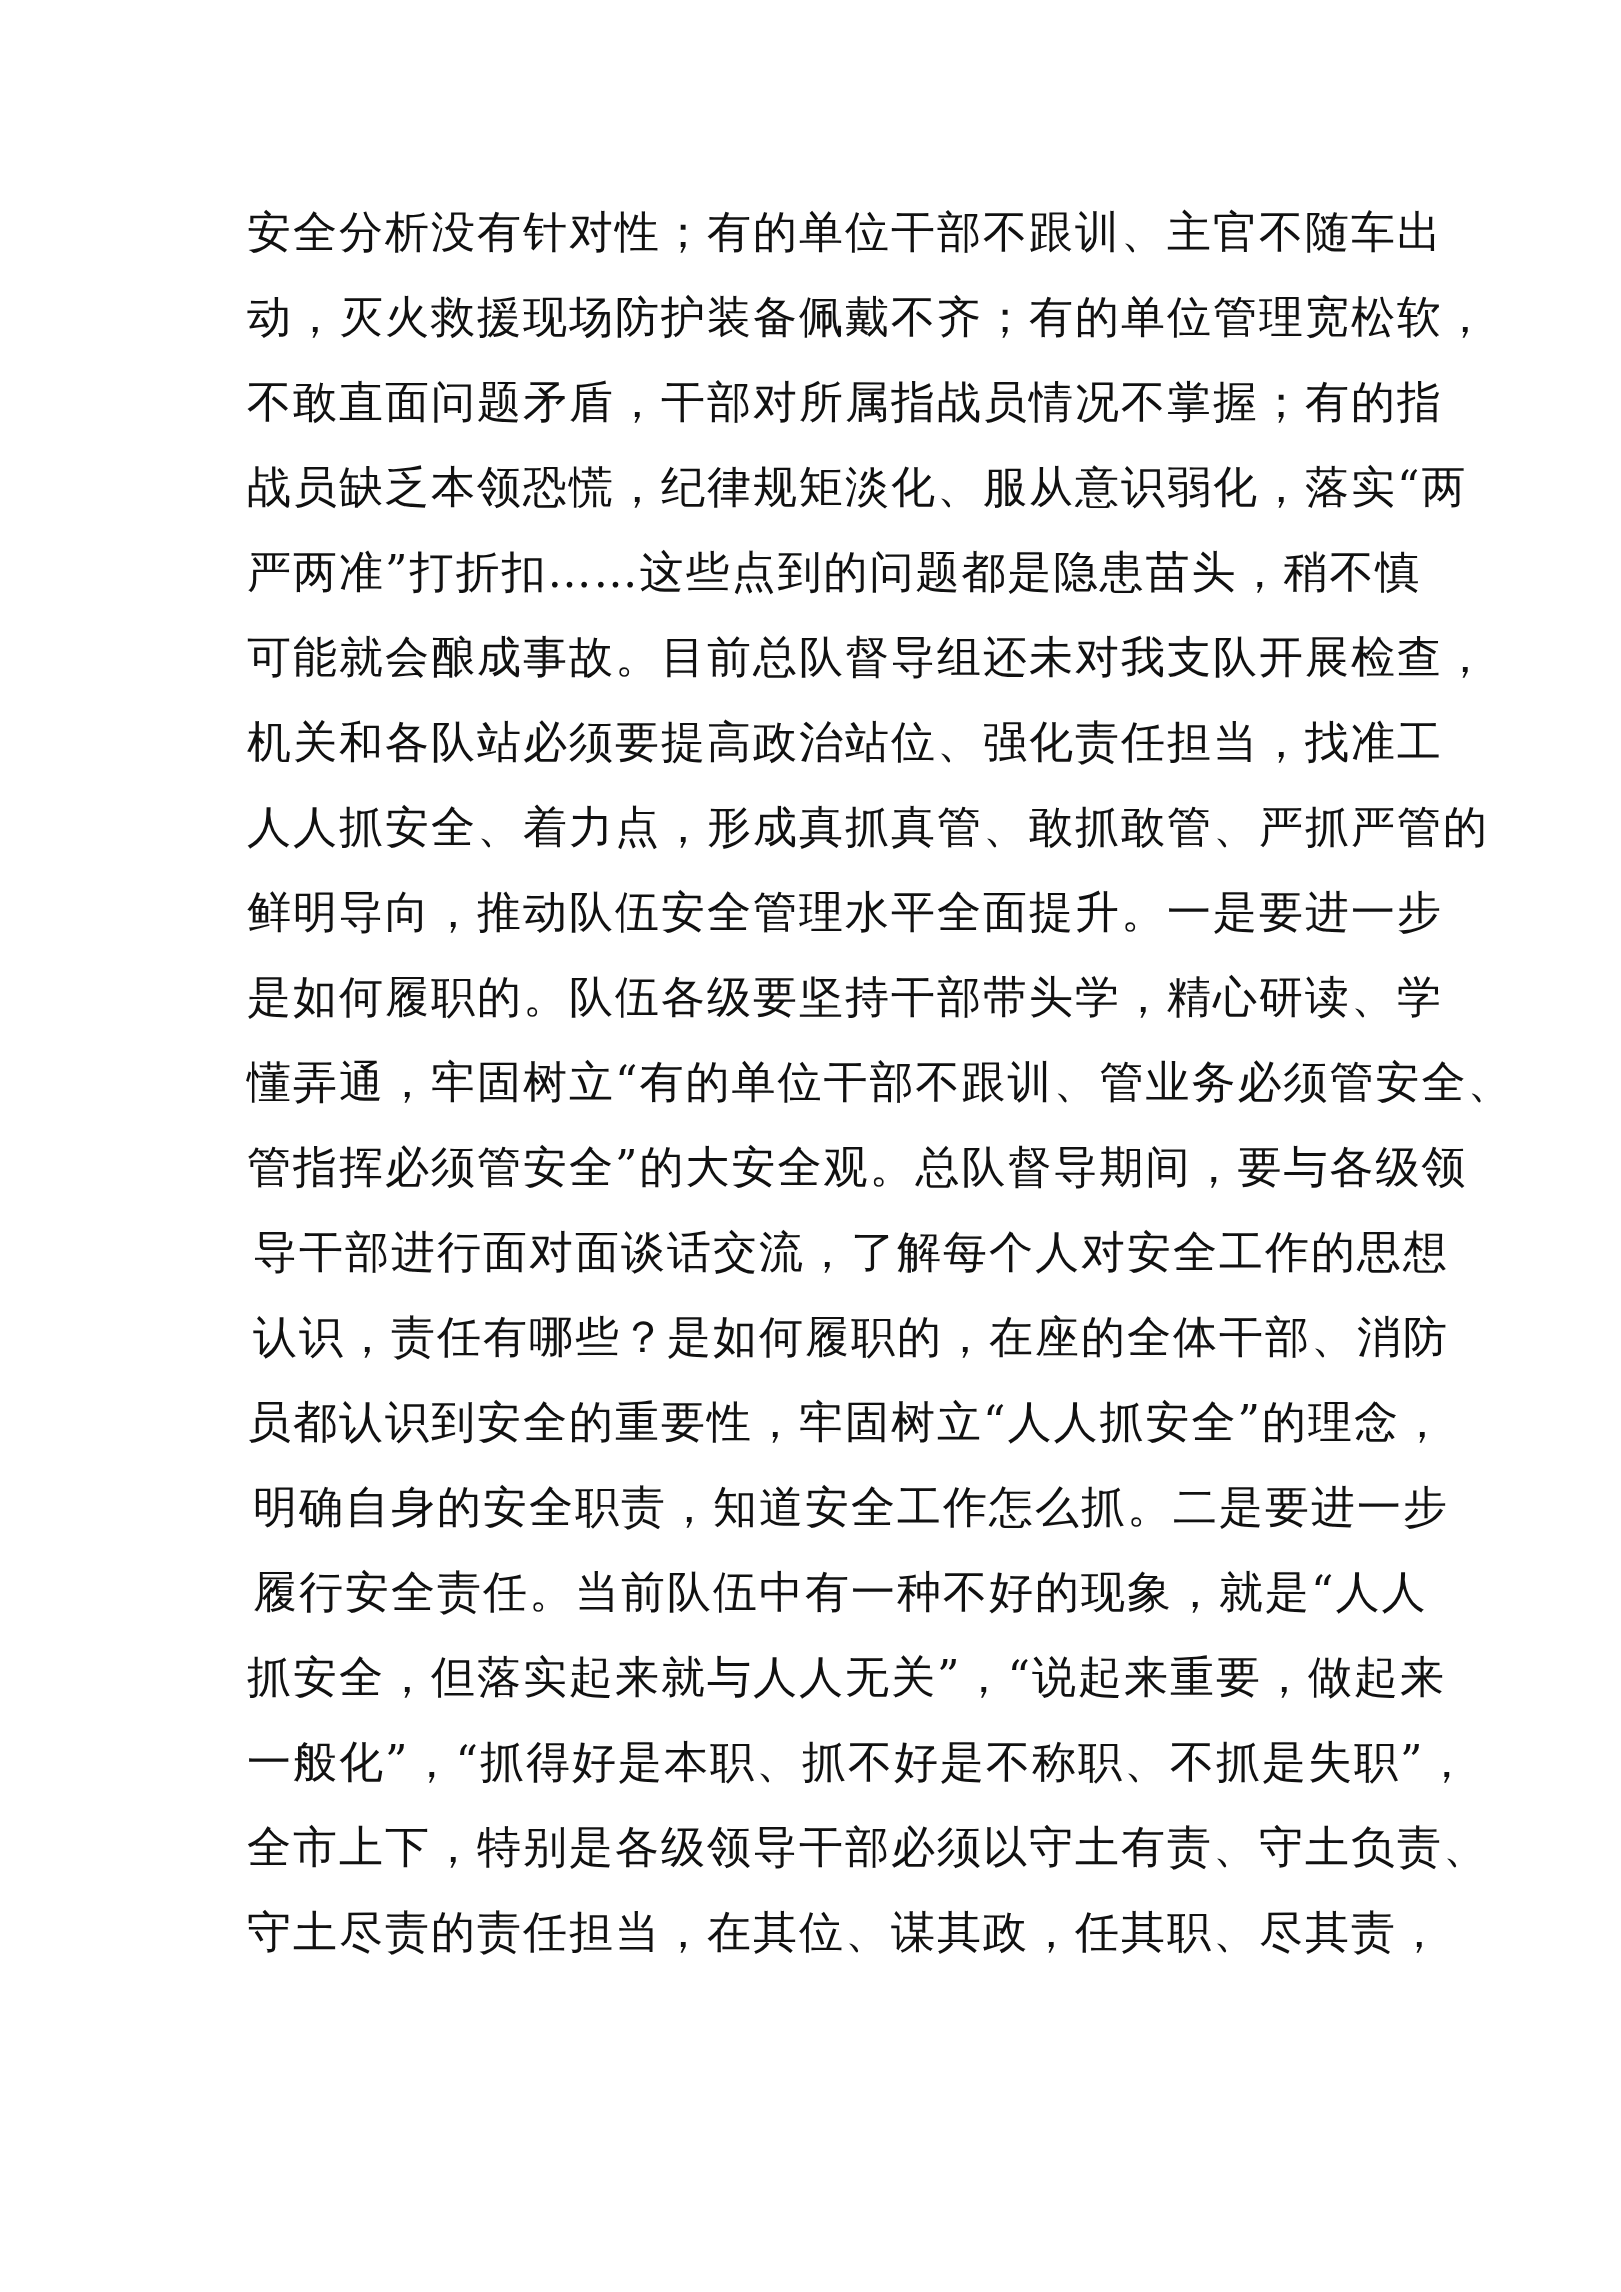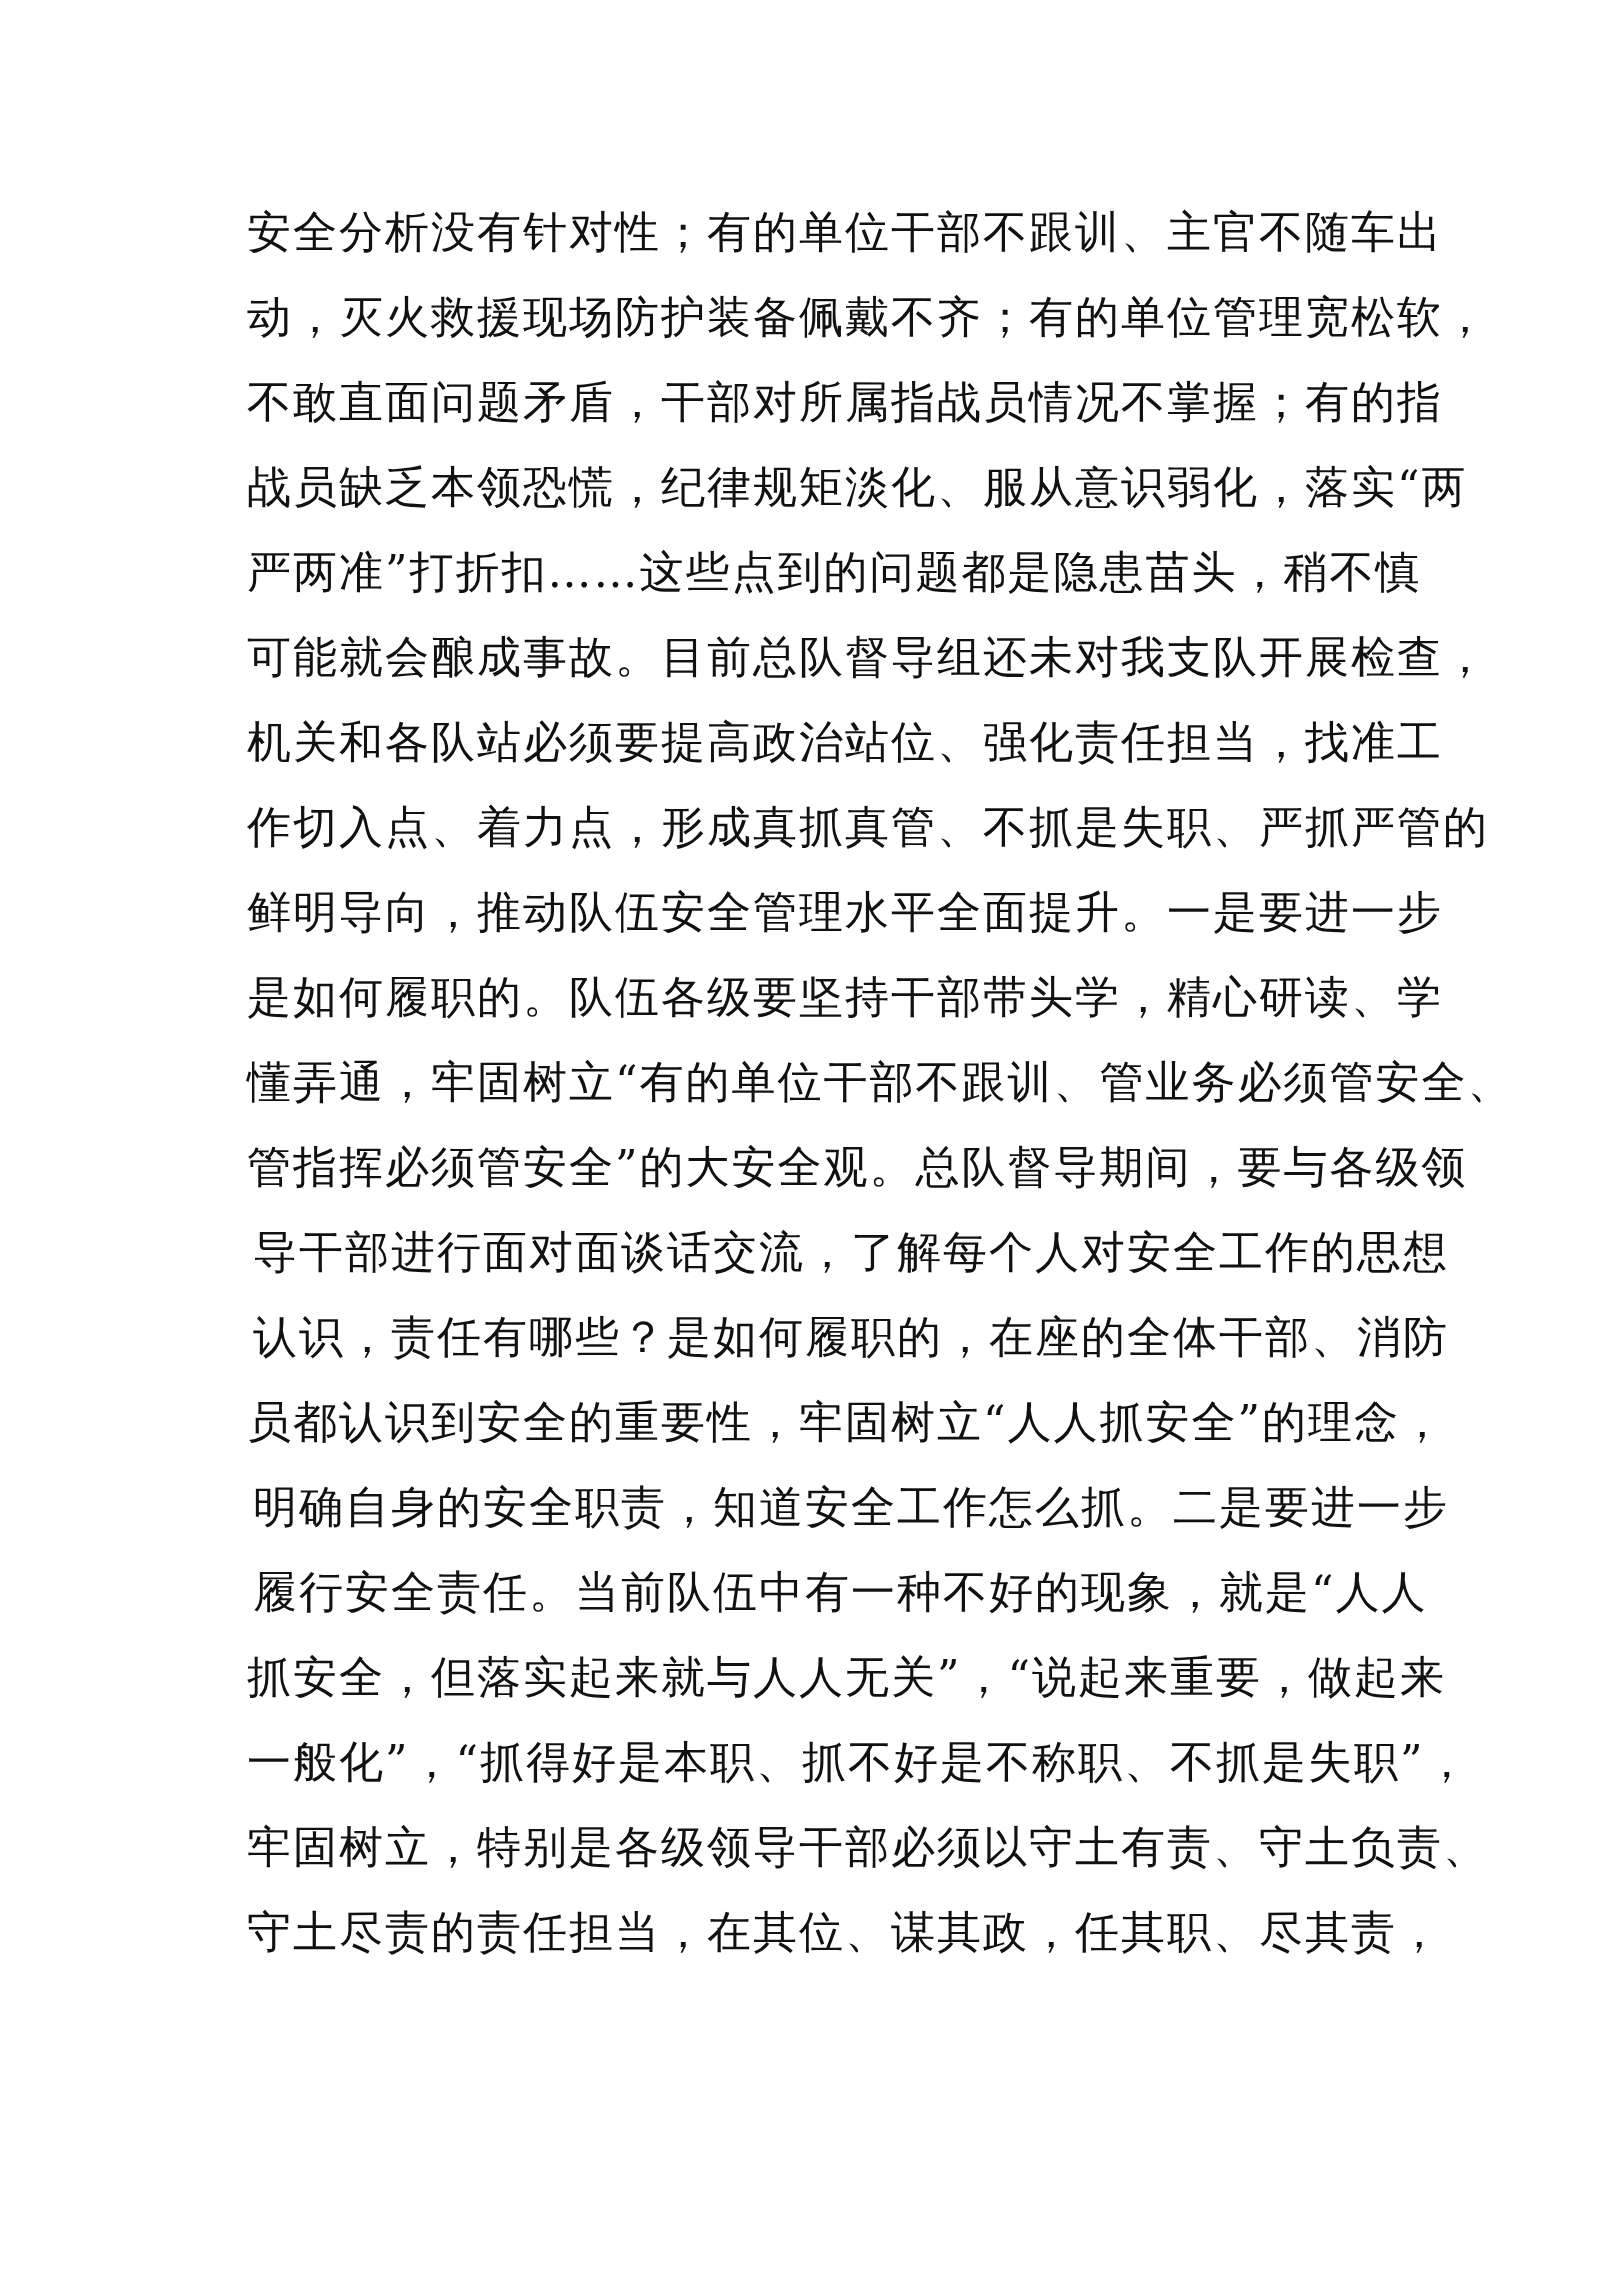--- a/index.html
+++ b/index.html
@@ -49,29 +49,29 @@
 
 <div class="page">
   <div class="body-text">
     <span class="line w-full">安全分析没有针对性；有的单位干部不跟训、主官不随车出</span>
     <span class="line w-wide">动，灭火救援现场防护装备佩戴不齐；有的单位管理宽松软，</span>
     <span class="line w-full">不敢直面问题矛盾，干部对所属指战员情况不掌握；有的指</span>
     <span class="line w-wide">战员缺乏本领恐慌，纪律规矩淡化、服从意识弱化，落实“两</span>
     <span class="line w-full">严两准”打折扣……这些点到的问题都是隐患苗头，稍不慎</span>
     <span class="line w-wide">可能就会酿成事故。目前总队督导组还未对我支队开展检查，</span>
     <span class="line w-full">机关和各队站必须要提高政治站位、强化责任担当，找准工</span>
-    <span class="line w-full">作切入点、着力点，形成真抓真管、不抓是失职、严抓严管的</span>
+    <span class="line w-full">人人抓安全、着力点，形成真抓真管、敢抓敢管、严抓严管的</span>
     <span class="line w-full">鲜明导向，推动队伍安全管理水平全面提升。一是要进一步</span>
     <span class="line w-full">是如何履职的。队伍各级要坚持干部带头学，精心研读、学</span>
     <span class="line w-wide">懂弄通，牢固树立“有的单位干部不跟训、管业务必须管安全、</span>
     <span class="line w-wide">管指挥必须管安全”的大安全观。总队督导期间，要与各级领</span>
     <span class="line w-short">导干部进行面对面谈话交流，了解每个人对安全工作的思想</span>
     <span class="line w-short">认识，责任有哪些？是如何履职的，在座的全体干部、消防</span>
     <span class="line w-wide">员都认识到安全的重要性，牢固树立“人人抓安全”的理念，</span>
     <span class="line w-short">明确自身的安全职责，知道安全工作怎么抓。二是要进一步</span>
     <span class="line w-short">履行安全责任。当前队伍中有一种不好的现象，就是“人人</span>
     <span class="line w-wide">抓安全，但落实起来就与人人无关”，“说起来重要，做起来</span>
     <span class="line w-wide">一般化”，“抓得好是本职、抓不好是不称职、不抓是失职”，</span>
-    <span class="line w-last">牢固树立，特别是各级领导干部必须以守土有责、守土负责、</span>
+    <span class="line w-last">全市上下，特别是各级领导干部必须以守土有责、守土负责、</span>
     <span class="line w-last">守土尽责的责任担当，在其位、谋其政，任其职、尽其责，</span>
   </div>
 </div>
 
 
 </body></html>

